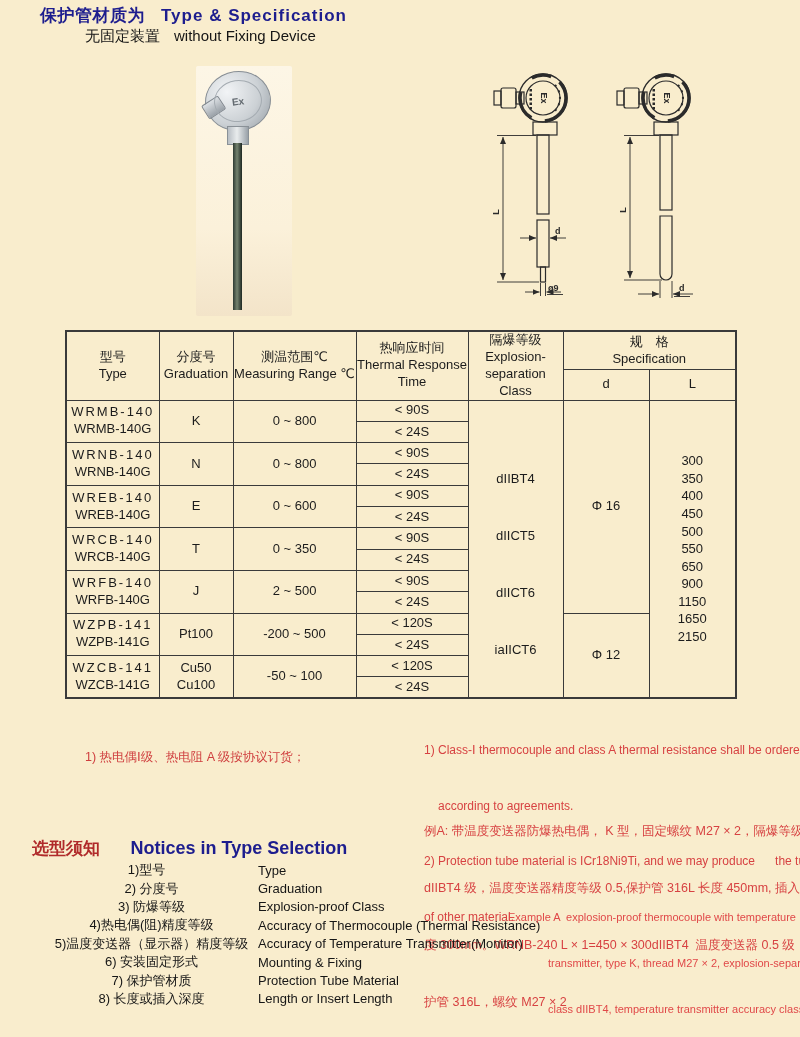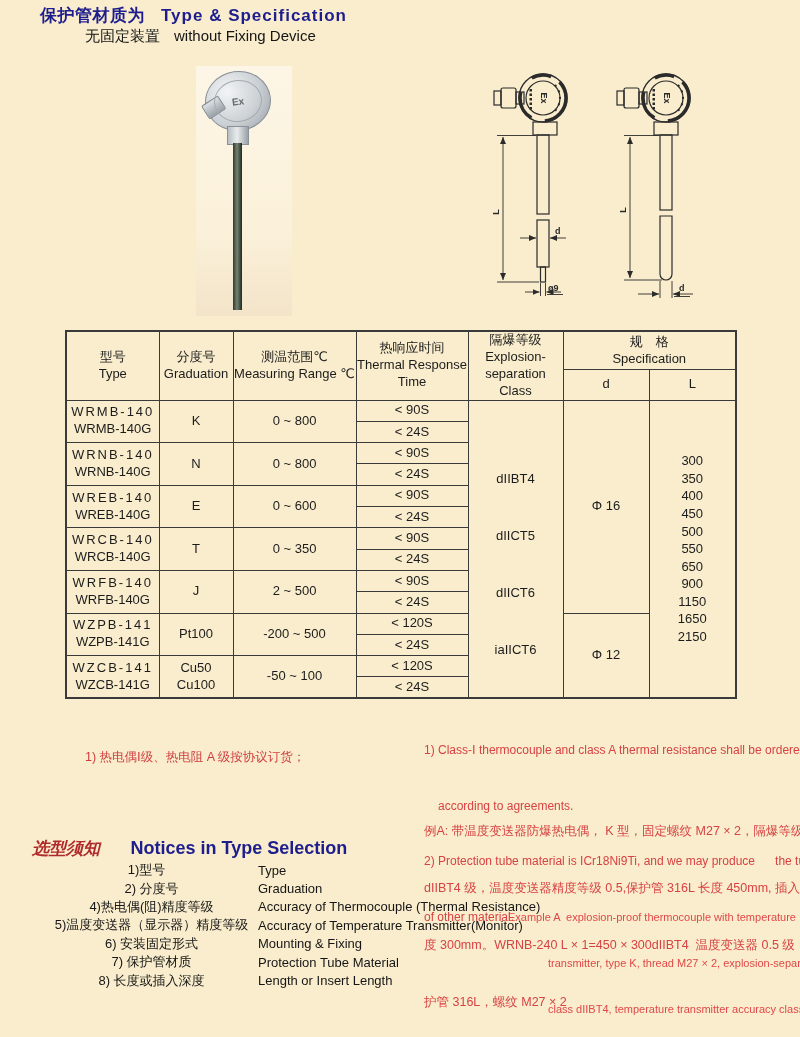--- a/index.html
+++ b/index.html
@@ -41,21 +41,21 @@
   td.cexpl div{line-height:26px;margin-top:31px;}
   td.cl div{line-height:17.6px;}
   td.spech span{margin:0 18px;}
   
   .notes-cn{position:absolute;left:85px;top:707px;font-size:12.5px;color:#cf3e3e;line-height:20px;white-space:pre;}
   .notes-en{position:absolute;left:424px;top:704px;font-size:12px;color:#d74242;line-height:18.5px;white-space:pre;}
   .notes-en .ind{padding-left:14px;}
   .ex-cn{position:absolute;left:424px;top:784px;font-size:12.5px;color:#d74242;line-height:19px;white-space:pre;}
   
   .sec-hdr{position:absolute;left:32px;top:837px;}
-  .sec-hdr .cn{font-size:17px;font-weight:bold;color:#b02a2a;font-style:italic;}
+  .sec-hdr .cn{font-size:17px;font-weight:bold;color:#b02a2a;}
   .sec-hdr .en{font-size:18px;font-weight:bold;color:#1d1d8e;margin-left:26px;margin-top:23px;}
   .notices{position:absolute;left:35px;top:861px;font-size:13px;color:#161616;}
   .nrow{display:flex;height:18.4px;align-items:center;}
   .ncn{flex:0 0 223px;white-space:nowrap;text-align:center;}
   .nrow + .nrow .ncn{padding-left:10px;flex-basis:213px;}
   .nen{white-space:nowrap;}
   .ex-en{position:absolute;left:500px;top:879px;width:300px;font-size:11px;color:#e04848;line-height:15.4px;white-space:pre;}
   .ex-en div{padding-left:48px;}
   .ex-en div:first-child{padding-left:8px;}
 </style>
@@ -345,20 +345,24 @@
   <div class="notices">
     <div class="nrow">
         <span class="ncn">1)型号</span>
         <span class="nen">Type</span>
       </div>
     <div class="nrow">
         <span class="ncn">2) 分度号</span>
         <span class="nen">Graduation</span>
       </div>
     <div class="nrow">
+        <span class="ncn">3) 防爆等级</span>
+        <span class="nen">Explosion-proof Class</span>
+      </div>
+    <div class="nrow">
         <span class="ncn">4)热电偶(阻)精度等级</span>
         <span class="nen">Accuracy of Thermocouple (Thermal Resistance)</span>
       </div>
     <div class="nrow">
         <span class="ncn">5)温度变送器（显示器）精度等级</span>
         <span class="nen">Accuracy of Temperature Transmitter(Monitor)</span>
       </div>
     <div class="nrow">
         <span class="ncn">6) 安装固定形式</span>
         <span class="nen">Mounting &amp; Fixing</span>

